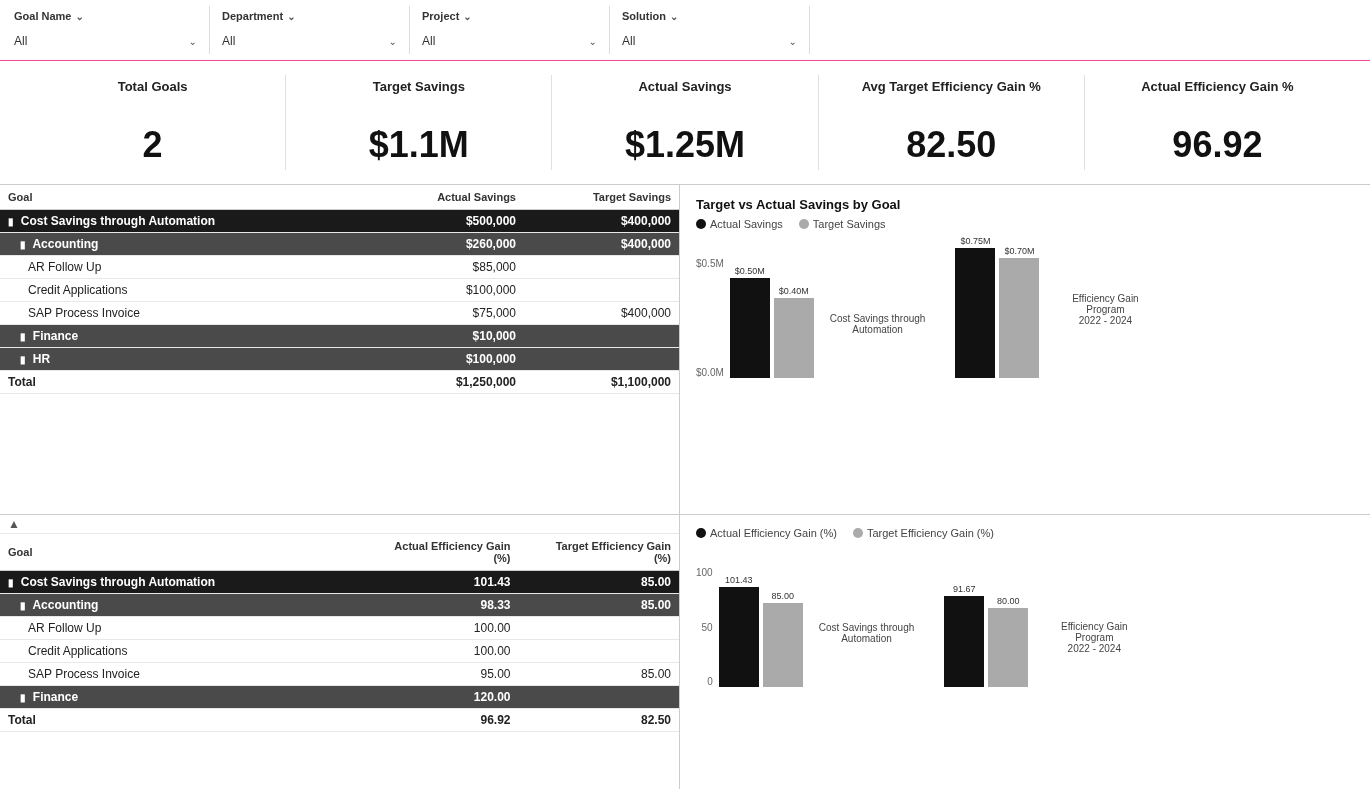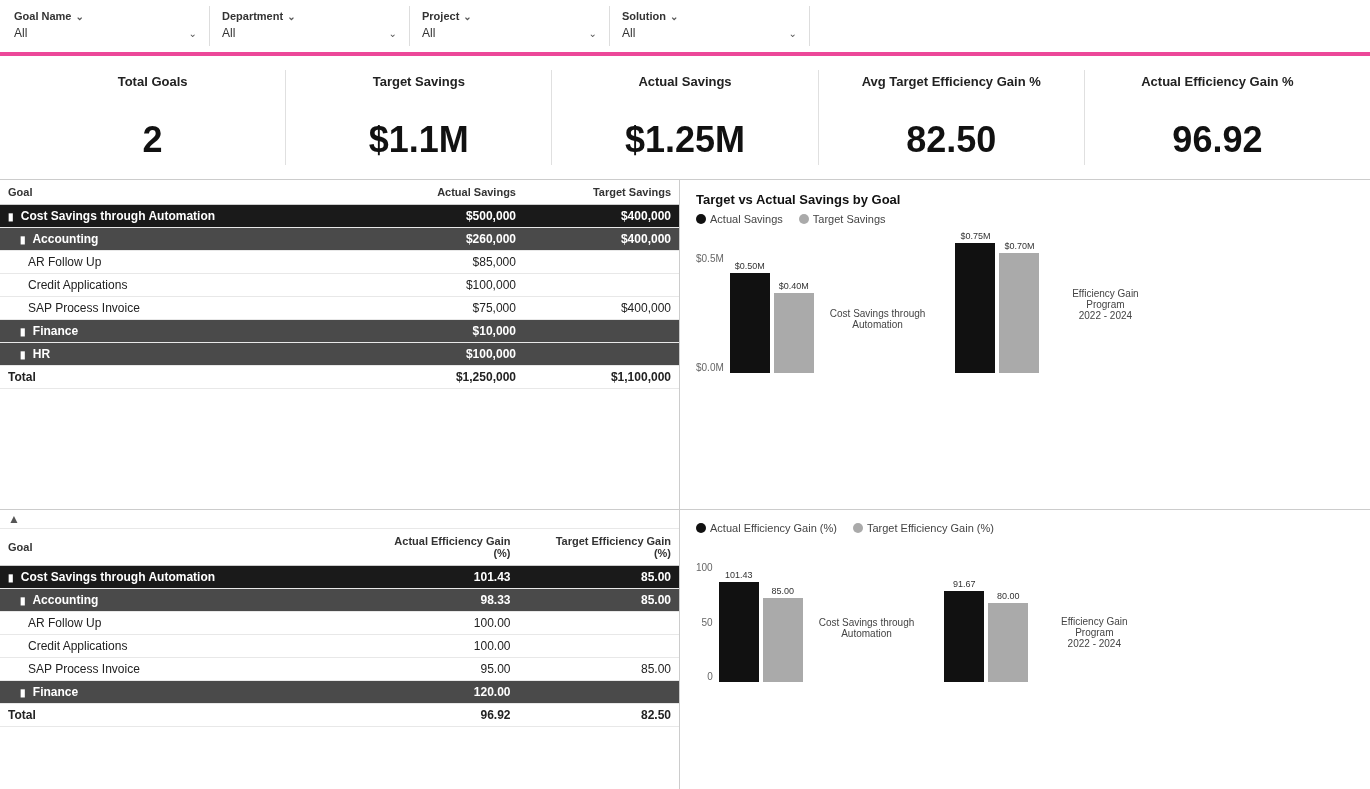--- a/index.html
+++ b/index.html
@@ -1,23 +1,23 @@
 <!DOCTYPE html>
 <html><head>
   <meta charset="utf-8">
   <style>
     * { box-sizing: border-box; margin: 0; padding: 0; }
     body { font-family: 'Segoe UI', Arial, sans-serif; background: #fff; font-size: 13px; color: #222; }
 
     
-    .filter-bar { display: flex; border-bottom: 4px solid #ec4899; padding: 6px 10px; background: #fff; gap: 0; }
+    .filter-bar { display: flex; border-bottom: 1px solid #ec4899; padding: 6px 10px; background: #fff; gap: 0; }
     .filter-group { display: flex; flex-direction: column; min-width: 200px; border-right: 1px solid #ddd; padding: 4px 12px; }
     .filter-group:first-child { padding-left: 4px; }
     .filter-label { font-size: 11px; font-weight: 600; color: #333; margin-bottom: 2px; display: flex; align-items: center; gap: 4px; }
-    .filter-select { display: flex; align-items: center; justify-content: space-between; font-size: 12px; color: #333; cursor: pointer; padding: 2px 0; }
+    .filter-select { display: flex; align-items: center; justify-content: space-between; font-size: 12px; color: #333; cursor: pointer; padding: 2px 0; margin-top: 8px; }
     .chevron { font-size: 10px; color: #555; }
 
     
     .kpi-row { display: flex; border-bottom: 1px solid #ccc; padding: 14px 20px; gap: 0; }
     .kpi-item { flex: 1; display: flex; flex-direction: column; align-items: center; justify-content: center; border-right: 1px solid #e0e0e0; padding: 4px 10px; gap: 24px; }
     .kpi-item:last-child { border-right: none; }
     .kpi-label { font-size: 13px; font-weight: 700; color: #222; text-align: center; margin-bottom: 6px; }
     .kpi-value { font-size: 36px; font-weight: 700; color: #111; }
 
     

